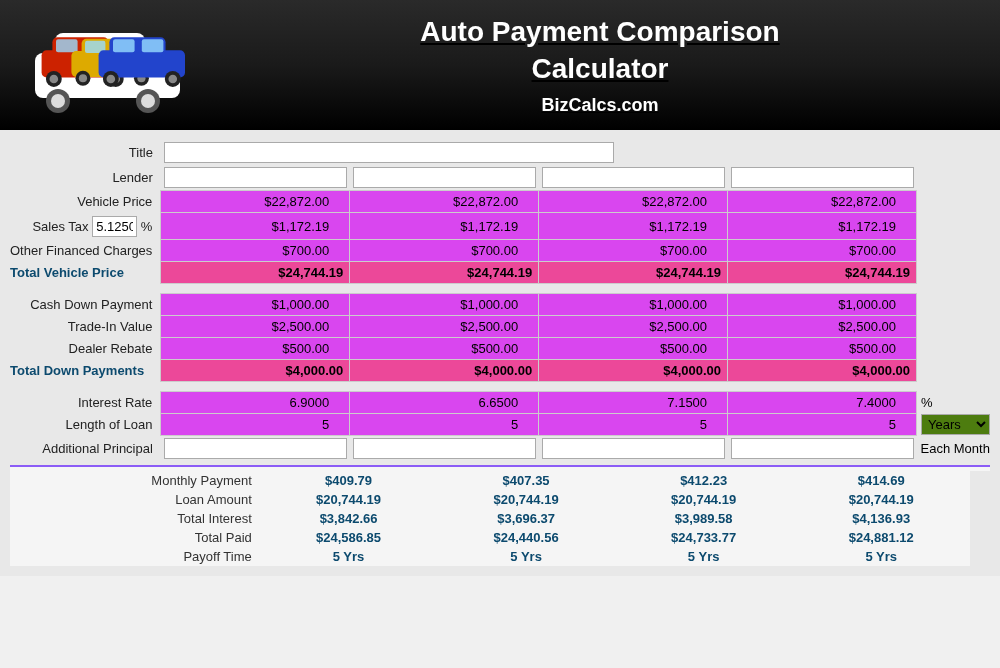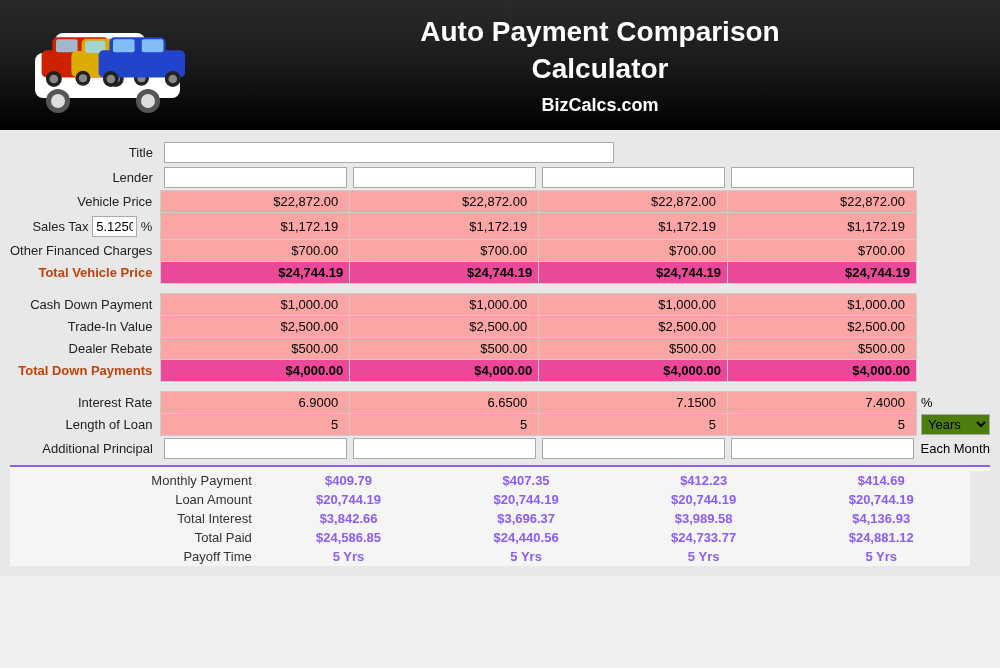--- a/index.html
+++ b/index.html
@@ -4,20 +4,21 @@
   <style>
     * { box-sizing: border-box; margin: 0; padding: 0; }
     body { font-family: Arial, sans-serif; font-size: 13px; background: #f0f0f0; width: 1000px; }
 
     .header {
       background: linear-gradient(180deg, #2a2a2a 0%, #1a1a1a 50%, #000000 100%);
       display: flex;
       align-items: center;
       padding: 10px 20px;
       min-height: 130px;
+      text-decoration: underline;
     }
     .header-logo {
       flex: 0 0 auto;
       width: 200px;
     }
     .header-title {
       flex: 1;
       text-align: center;
       color: white;
     }
@@ -42,42 +43,42 @@
       border-collapse: collapse;
     }
 
     .label-cell {
       text-align: right;
       padding: 3px 8px 3px 0;
       white-space: nowrap;
       color: #222;
     }
     .label-cell-bold {
-      text-align: right;
+      text-align: left;
       padding: 3px 8px 3px 0;
       white-space: nowrap;
-      color: #c2410c;
+      color: #0c4a6e;
       font-weight: bold;
     }
     .input-cell {
       padding: 2px 3px;
       text-align: right;
     }
     .input-cell input[type="text"] {
       width: 100%;
       border: 1px solid #aaa;
       padding: 2px 4px;
       text-align: right;
       font-size: 13px;
       background: white;
     }
     .value-cell {
-      padding: 3px 11px;
-      text-align: right;
-      background: #fca5a5;
+      padding: 3px 20px;
+      text-align: right;
+      background: #d946ef;
       border: 1px solid #ccc;
     }
     .value-cell-bold {
       padding: 3px 6px;
       text-align: right;
       background: #ec4899;
       border: 1px solid #ccc;
       font-weight: bold;
     }
     .separator-row td {
@@ -96,21 +97,21 @@
     }
     .results-label {
       text-align: right;
       padding: 2px 8px 2px 0;
       color: #333;
     }
     .results-value {
       text-align: center;
       padding: 2px 6px;
       font-weight: bold;
-      color: #8b5cf6;
+      color: #0c4a6e;
     }
     .sales-tax-row td {
       vertical-align: middle;
     }
 
     
     .cars-container {
       position: relative;
       width: 180px;
       height: 95px;

